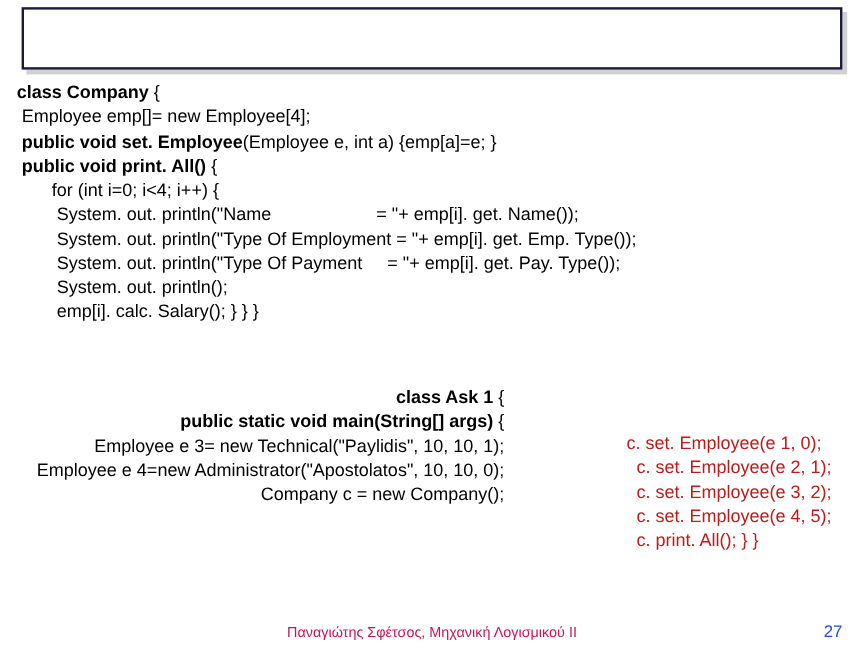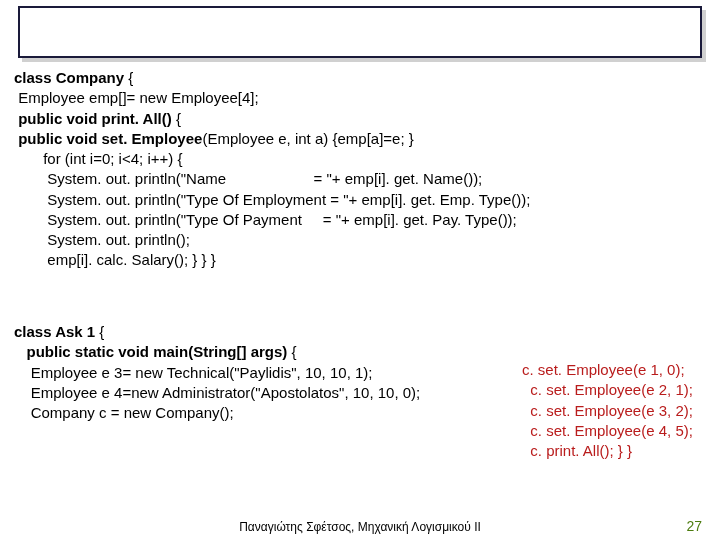--- a/index.html
+++ b/index.html
@@ -51,64 +51,65 @@
     line-height: 1.35;
   }
   .code1 div, .code2 div, .code3 div { white-space: pre; }
   .code2 {
     position: absolute;
     left: 14px;
     top: 322px;
     font-size: 15px;
     color: #000;
     line-height: 1.35;
+    text-align: right;
   }
   .code3 {
     position: absolute;
     left: 522px;
     top: 360px;
     font-size: 15px;
     color: #b91c1c;
     line-height: 1.35;
   }
   .footer {
     position: absolute;
     left: 0;
     bottom: 6px;
     width: 720px;
     text-align: center;
     font-size: 12px;
-    color: #000000;
+    color: #be185d;
   }
   .pagenum {
     position: absolute;
     right: 18px;
     bottom: 6px;
     font-size: 14px;
-    color: #4d7c0f;
+    color: #1d4ed8;
   }
   .b { font-weight: bold; }
 </style>
 </head>
 <body>
 
 <div class="title-shadow"></div>
 <div class="title-box"></div>
 <div class="title-text">
   <span class="b">Visual Paradigm</span>
   <span class="dash">-</span>
   <span class="b">Παράδειγμα</span>
   <span class="counter">(3/7)</span>
 </div>
 
 <div class="code1">
   <div><span class="b">class Company </span><span>{</span></div>
   <div> Employee emp[]= new Employee[4];</div>
+  <div><span class="b"> public void set</span><span class="b">. Employee</span><span>(Employee e, int a) {emp[a]=e; }</span></div>
   <div><span class="b"> public void print</span><span class="b">. All() </span><span>{</span></div>
-  <div><span class="b"> public void set</span><span class="b">. Employee</span><span>(Employee e, int a) {emp[a]=e; }</span></div>
   <div>       for (int i=0; i&lt;4; i++) {</div>
   <div>        System. out. println("Name                     = "+ emp[i]. get. Name());</div>
   <div>        System. out. println("Type Of Employment = "+ emp[i]. get. Emp. Type());</div>
   <div>        System. out. println("Type Of Payment     = "+ emp[i]. get. Pay. Type());</div>
   <div>        System. out. println();</div>
   <div>        emp[i]. calc. Salary(); } } }</div>
 </div>
 
 <div class="code2">
   <div><span class="b">class Ask 1 </span><span>{</span></div>

